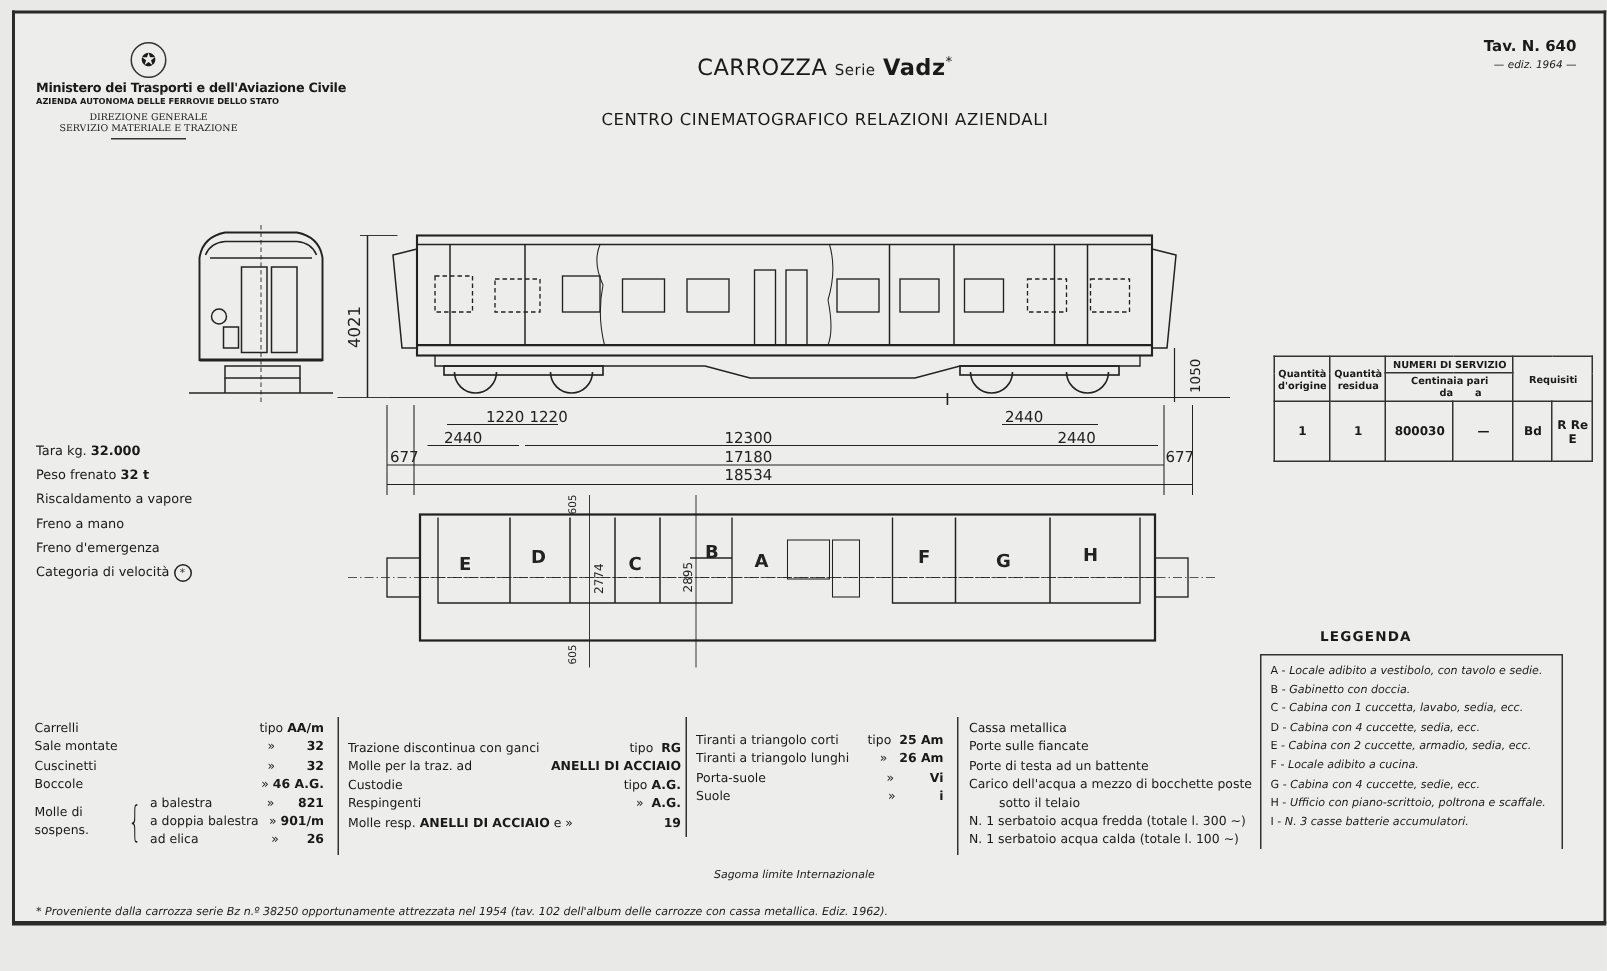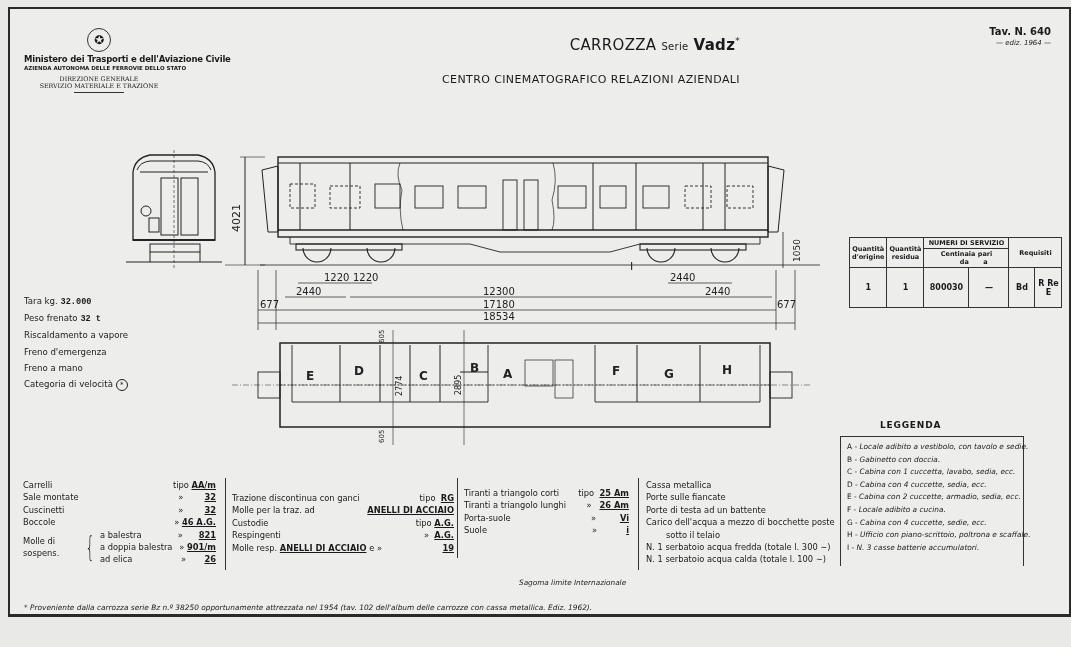--- a/index.html
+++ b/index.html
@@ -7,50 +7,50 @@
   .sheet{position:absolute;left:8px;top:7px;width:1059px;height:607px;border-left:2px solid #2a2a2a;border-right:2px solid #2a2a2a;border-top:2px solid #2a2a2a;background:#ededeb;}
   .bottom-rule{position:absolute;left:8px;top:614px;width:1063px;height:3px;background:#2a2a2a;}
   .abs{position:absolute;}
   .ministry{left:24px;top:28px;width:150px;text-align:center;}
   .emblem{width:22px;height:22px;margin:0 auto 2px;border:1.5px solid #333;border-radius:50%;display:flex;align-items:center;justify-content:center;font-size:12px;line-height:1;}
   .min-l1{font-size:8.5px;font-weight:bold;white-space:nowrap;letter-spacing:-0.2px;}
   .min-l2{font-size:5.5px;font-weight:bold;white-space:nowrap;margin-top:1px;}
   .min-l3{font-size:6.3px;font-family:"DejaVu Serif",serif;margin-top:4px;}
   .min-l4{font-size:6.3px;font-family:"DejaVu Serif",serif;white-space:nowrap;}
   .min-rule{width:50px;height:1px;background:#333;margin:3px auto 0;}
-  .title{left:360px;top:36px;width:380px;text-align:right;}
+  .title{left:360px;top:36px;width:380px;text-align:center;}
   .t1{font-size:15px;letter-spacing:0.3px;}
   .t1 .serie{font-size:10px;}
   .t1 .vadz{font-weight:bold;font-size:15px;}
   .t2{font-size:11px;letter-spacing:0.4px;margin-top:19px;}
   .tav{right:20px;top:26px;text-align:right;}
   .tav1{font-size:10px;font-weight:bold;}
   .tav2{font-size:7px;font-style:italic;margin-top:2px;}
   .specs{left:24px;top:293px;font-size:8.6px;line-height:16.2px;}
-  .specs b{font-weight:bold;font-family:Liberation Mono, monospace;}
+  .specs b{font-weight:bold;}
   .vel{display:inline-block;width:10px;height:10px;border:1px solid #222;border-radius:50%;font-size:7px;line-height:10px;text-align:center;vertical-align:middle;}
   table.srv{position:absolute;left:849px;top:237px;border-collapse:collapse;font-size:6.5px;text-align:center;font-weight:bold;}
   table.srv td{border:1px solid #333;padding:1px 2px;}
   .legend-title{left:880px;top:420px;font-size:9px;font-weight:bold;letter-spacing:0.8px;}
-  .legend-box{left:840px;top:436px;width:184px;height:130px;border-left:1.5px solid #333;border-right:1.5px solid #333;border-top:1.5px solid #333;padding:4px 0 0 6px;box-sizing:border-box;}
+  .legend-box{left:840px;top:436px;width:202px;height:130px;border-left:1.5px solid #333;border-right:1.5px solid #333;border-top:1.5px solid #333;padding:4px 0 0 6px;box-sizing:border-box;}
   .legend-item{font-size:7.4px;line-height:12.6px;white-space:nowrap;}
   .legend-item .lt{font-style:italic;}
   .col{font-size:8.3px;line-height:12.4px;}
   .col .row{display:flex;justify-content:space-between;white-space:nowrap;}
-  .col b{font-weight:bold;text-decoration:underline;}
+  .col b{font-weight:bold;}
   .col1{left:23px;top:479px;width:193px;}
   .col2{left:232px;top:479px;width:222px;margin-top:13px;}
   .col3{left:464px;top:487px;width:165px;}
   .col4{left:646px;top:479px;width:188px;}
   .vline{position:absolute;width:1px;background:#333;}
   .molle{display:flex;align-items:center;}
   .molle .lbl{width:72px;}
   .molle .brace{font-size:28px;line-height:37px;font-weight:100;margin-right:1px;transform:scaleX(0.5);}
   .molle .sub .row{width:116px;}
-  .sagoma{left:476px;top:578px;font-size:7.3px;font-style:italic;margin-left:43px;}
+  .sagoma{left:476px;top:578px;font-size:7.3px;font-style:italic;}
   .footnote{left:24px;top:603px;font-size:7.4px;font-style:italic;white-space:nowrap;}
   svg text{font-family:"DejaVu Sans",sans-serif;}
 </style>
 </head>
 <body>
 
 <div class="sheet"></div>
 <div class="bottom-rule"></div>
 
 <div class="abs ministry">
@@ -232,22 +232,22 @@
     <td>Bd</td>
     <td style="width:22px">R Re E</td>
   </tr>
 </tbody>
   </table>
 
 <div class="abs specs">
   <div><span>Tara kg.</span> <b>32.000</b></div>
   <div><span>Peso frenato</span> <b>32 t</b></div>
   <div>Riscaldamento a vapore</div>
+  <div>Freno a mano</div>
   <div>Freno d'emergenza</div>
-  <div>Freno a mano</div>
   <div><span>Categoria di velocità</span> <span class="vel">*</span></div>
 </div>
 
 <div class="abs col col1">
   <div class="row">
       <span>Carrelli</span>
       <span><span>tipo</span> <b>AA/m</b></span>
     </div>
   <div class="row">
       <span>Sale montate</span>

